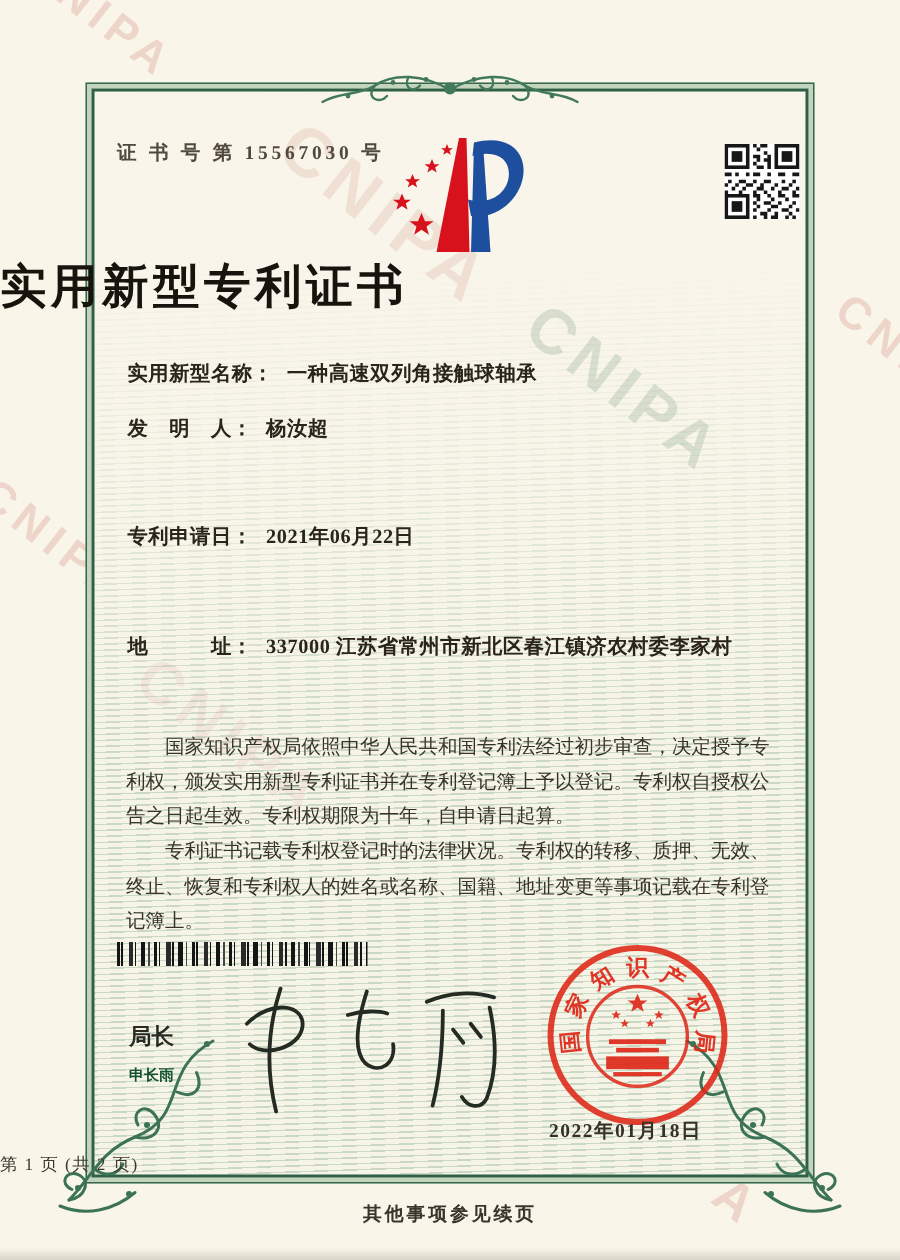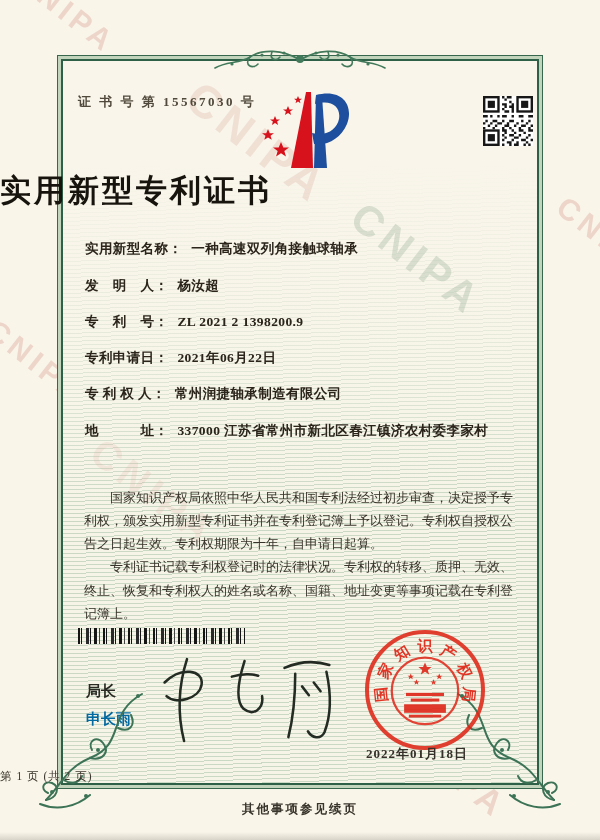--- a/index.html
+++ b/index.html
@@ -59,21 +59,21 @@
       repeating-linear-gradient(90deg,
         #151515 0 2px, transparent 2px 3px,
         #151515 3px 4px, transparent 4px 8px,
         #2a2a2a 8px 11px, transparent 11px 12px,
         #151515 12px 13px, transparent 13px 16px,
         #151515 16px 19px, transparent 19px 21px,
         #444 21px 22px, transparent 22px 25px);
   }
   
   .director-title { position:absolute; left:86px; top:682px; font-size:15px; font-weight:bold; color:#2a2a24; }
-  .director-name  { position:absolute; left:86px; top:710px; font-size:15px; font-weight:bold; color:#0369a1; }
+  .director-name  { position:absolute; left:86px; top:710px; font-size:10px; font-weight:bold; color:#14532d; }
   .signature { position:absolute; left:148px; top:652px; width:195px; height:100px; }
   
   .seal { position:absolute; left:365px; top:630px; width:120px; height:120px;
           border:4px solid rgba(222,37,22,0.88); border-radius:50%; box-sizing:border-box; z-index:2; }
   .seal-char { position:absolute; left:50%; top:50%; width:16px; height:16px; margin:-8px 0 0 -8px;
                font-size:15px; font-weight:bold; color:rgba(222,37,22,0.92); text-align:center; line-height:16px; }
   .seal-emblem { position:absolute; left:50%; top:50%; width:76px; height:76px; margin:-38px 0 0 -38px; }
   .seal-date { position:absolute; left:366px; top:745px; width:150px; font-size:13px; letter-spacing:1px;
                font-weight:bold; color:#36302a; z-index:3; }
   
@@ -176,28 +176,22 @@
   </svg>
 
   <div class="title">实用新型专利证书</div>
 
   <div class="frow r1">
     <span>实用新型名称：</span><span class="fval">一种高速双列角接触球轴承</span>
   </div>
   <div class="frow r2">
     <span>发　明　人：</span><span class="fval">杨汝超</span>
   </div>
-  <div class="frow r3">
-    <span>专　利　号：</span><span class="fval">ZL 2021 2 1398200.9</span>
-  </div>
   <div class="frow r4">
     <span>专利申请日：</span><span class="fval">2021年06月22日</span>
-  </div>
-  <div class="frow r5">
-    <span>专 利 权 人：</span><span class="fval">常州润捷轴承制造有限公司</span>
   </div>
   <div class="frow r6">
     <span>地　　　址：</span><span class="fval">337000 江苏省常州市新北区春江镇济农村委李家村</span>
   </div>
 
   <div class="body-text">
     <p>国家知识产权局依照中华人民共和国专利法经过初步审查，决定授予专利权，颁发实用新型专利证书并在专利登记簿上予以登记。专利权自授权公告之日起生效。专利权期限为十年，自申请日起算。</p>
     <p>专利证书记载专利权登记时的法律状况。专利权的转移、质押、无效、终止、恢复和专利权人的姓名或名称、国籍、地址变更等事项记载在专利登记簿上。</p>
   </div>
 

